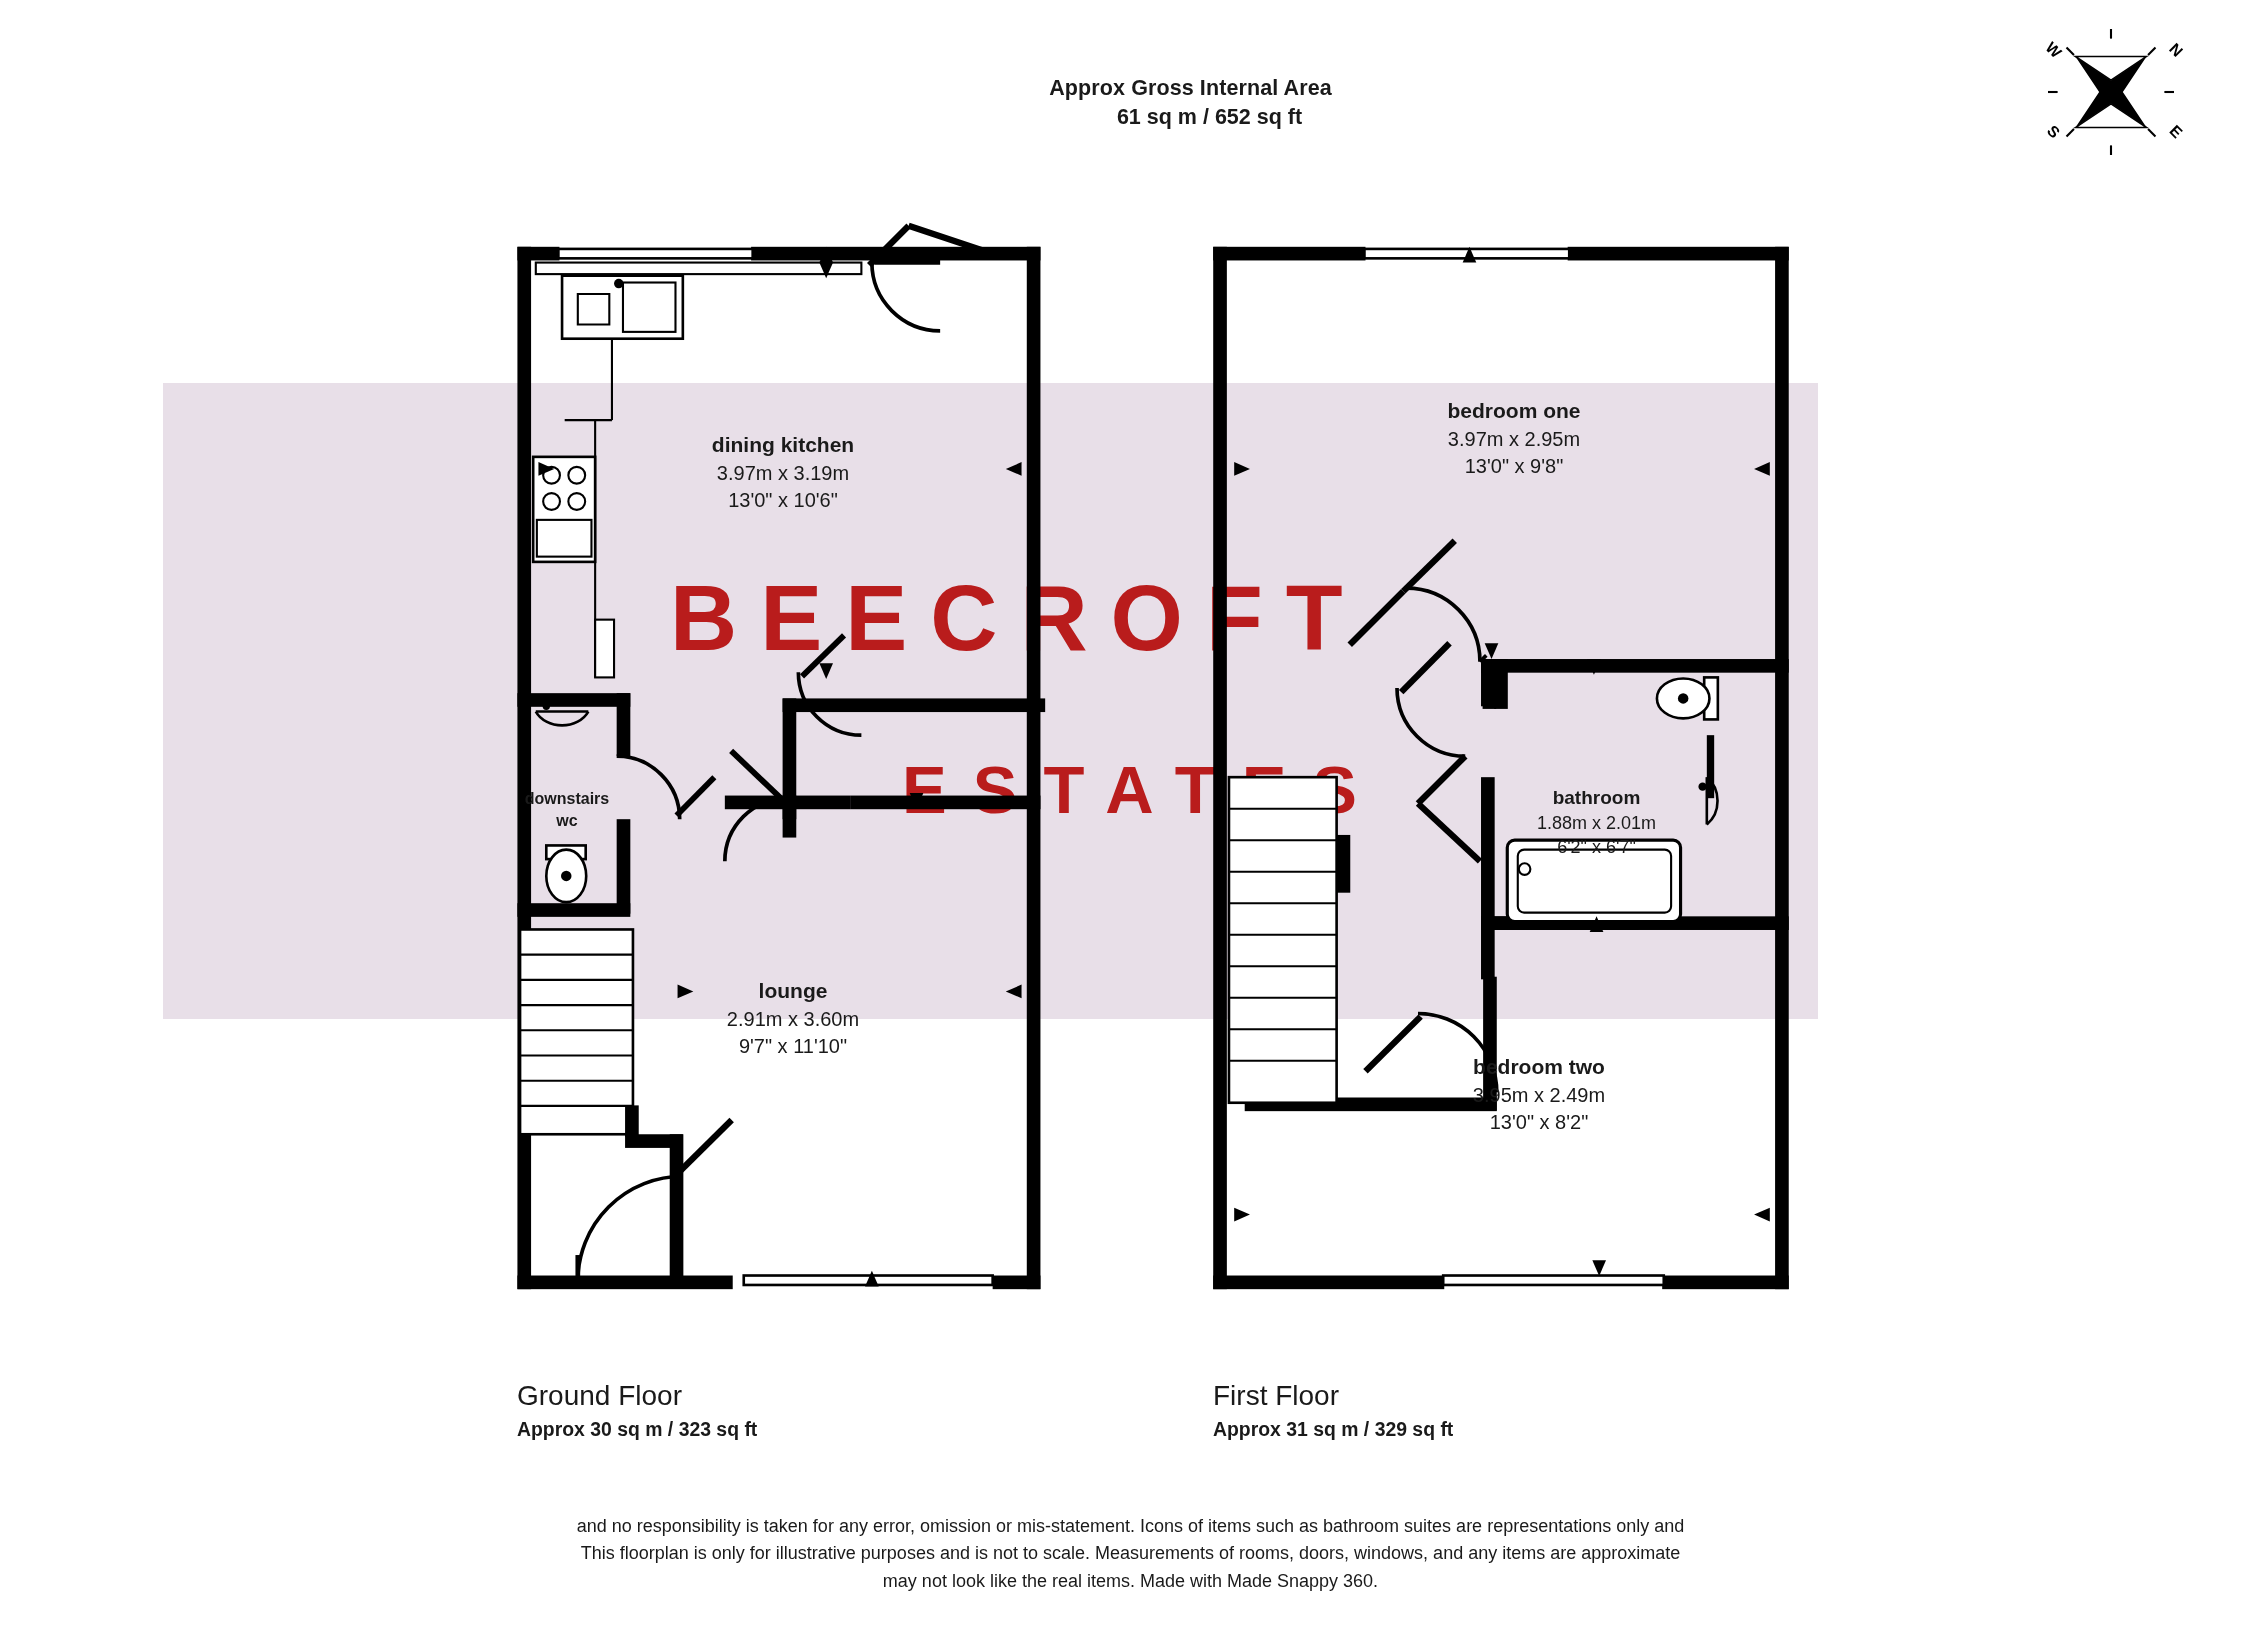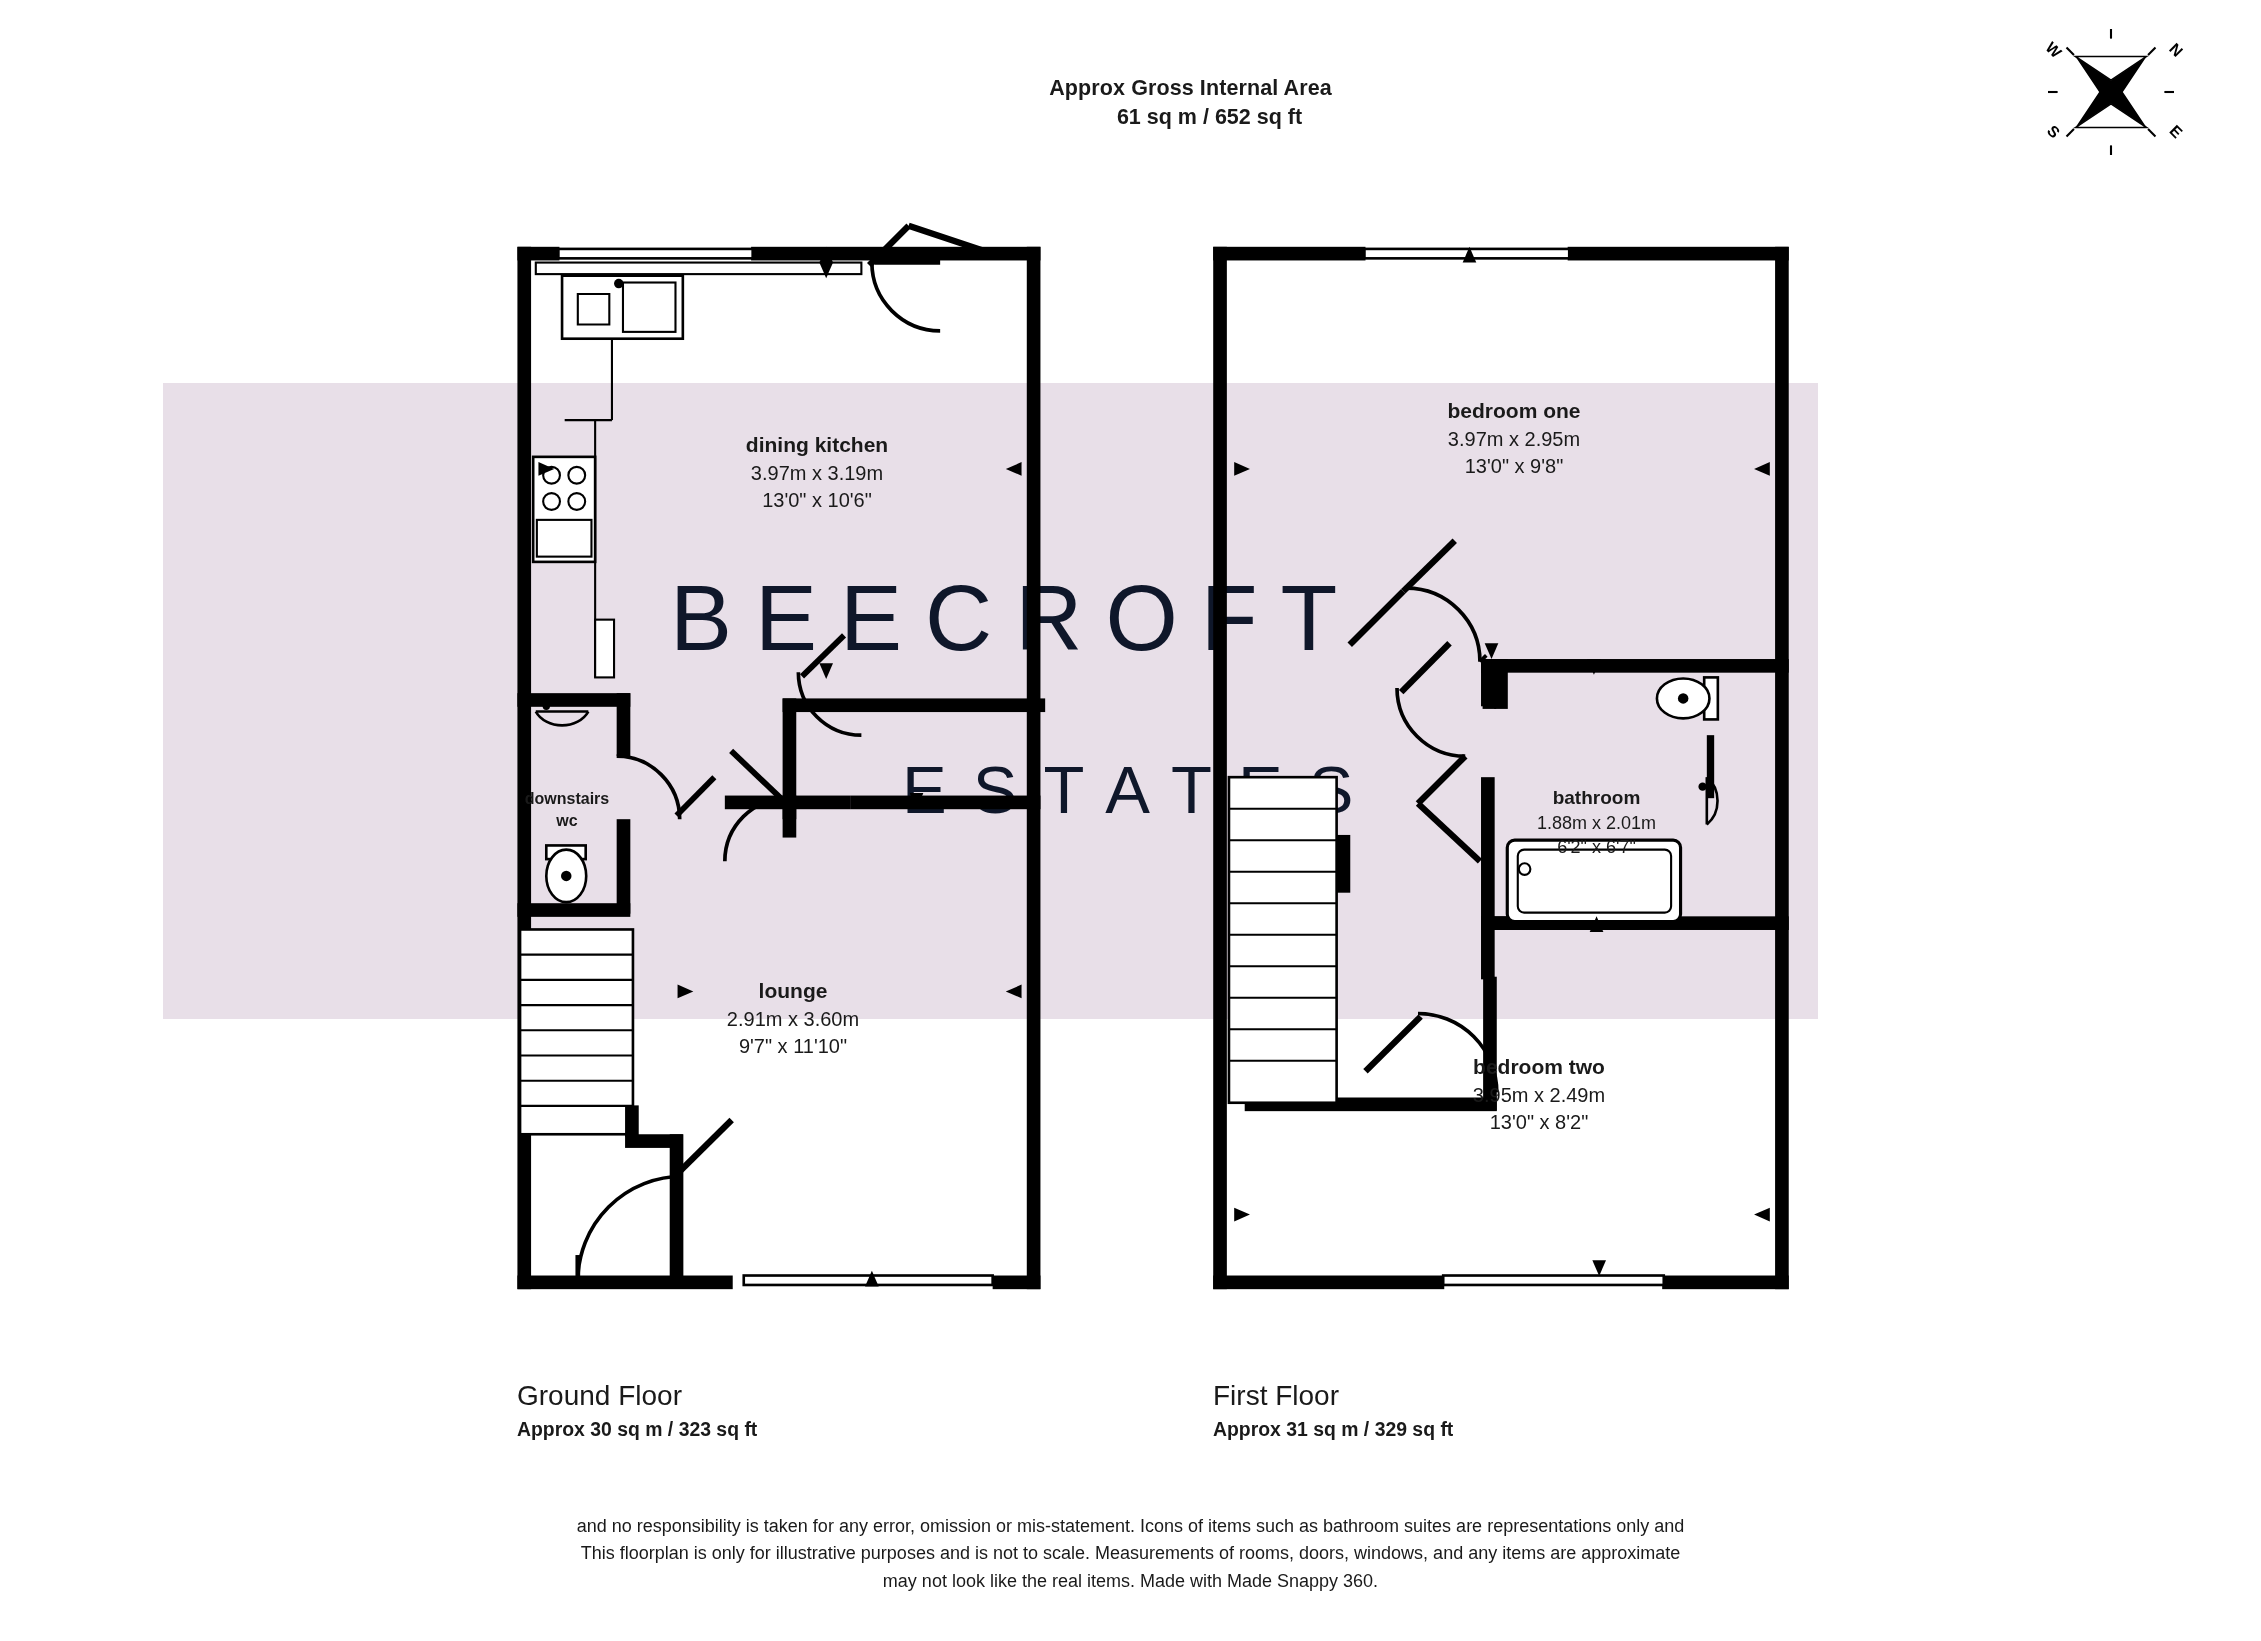--- a/index.html
+++ b/index.html
@@ -59,22 +59,22 @@
     left: 163px;
     top: 383px;
     width: 1655px;
     height: 636px;
     background: #e8dfe8;
     z-index: 1;
   }
   .wm-text {
     position: absolute;
     z-index: 3;
-    color: #0f172a;
-    font-weight: normal;
+    color: #b91c1c;
+    font-weight: bold;
     white-space: nowrap;
     pointer-events: none;
   }
   .wm-beecroft {
     left: 670px;
     top: 565px;
     font-size: 93px;
     letter-spacing: 23px;
   }
   .wm-estates {
@@ -368,21 +368,21 @@
         <polygon points="3035,1285 3022,1255 3048,1255"></polygon>
         <polygon points="3040,1745 3027,1775 3053,1775"></polygon>
         <polygon points="3040,1775 3027,1805 3053,1805" opacity="0"></polygon>
         <polygon points="3370,2300 3340,2313 3370,2326"></polygon>
         <polygon points="2350,2300 2380,2313 2350,2326"></polygon>
         <polygon points="3045,2430 3032,2400 3058,2400"></polygon>
       </g>
     </g>
   </svg>
 
-  <div class="room-label" style="left:594px; top:431px; width:378px;margin-left:34px;">
+  <div class="room-label" style="left:594px; top:431px; width:378px;">
     <div class="name">dining kitchen</div>
     <div class="dim">3.97m x 3.19m</div>
     <div class="dim">13'0" x 10'6"</div>
   </div>
 
   <div class="room-label small" style="left:488px; top:788px; width:158px;">
     <div class="name">downstairs</div>
     <div class="name">wc</div>
   </div>
 

